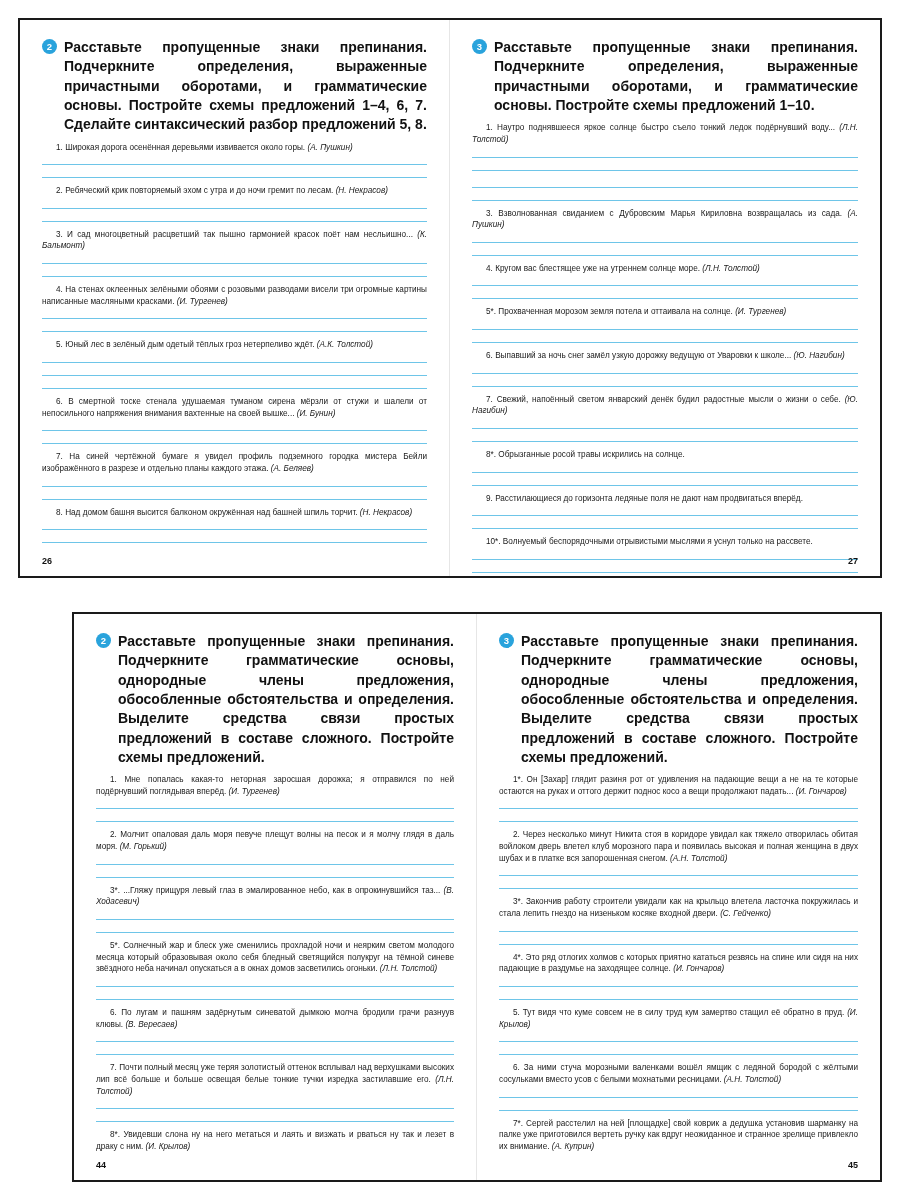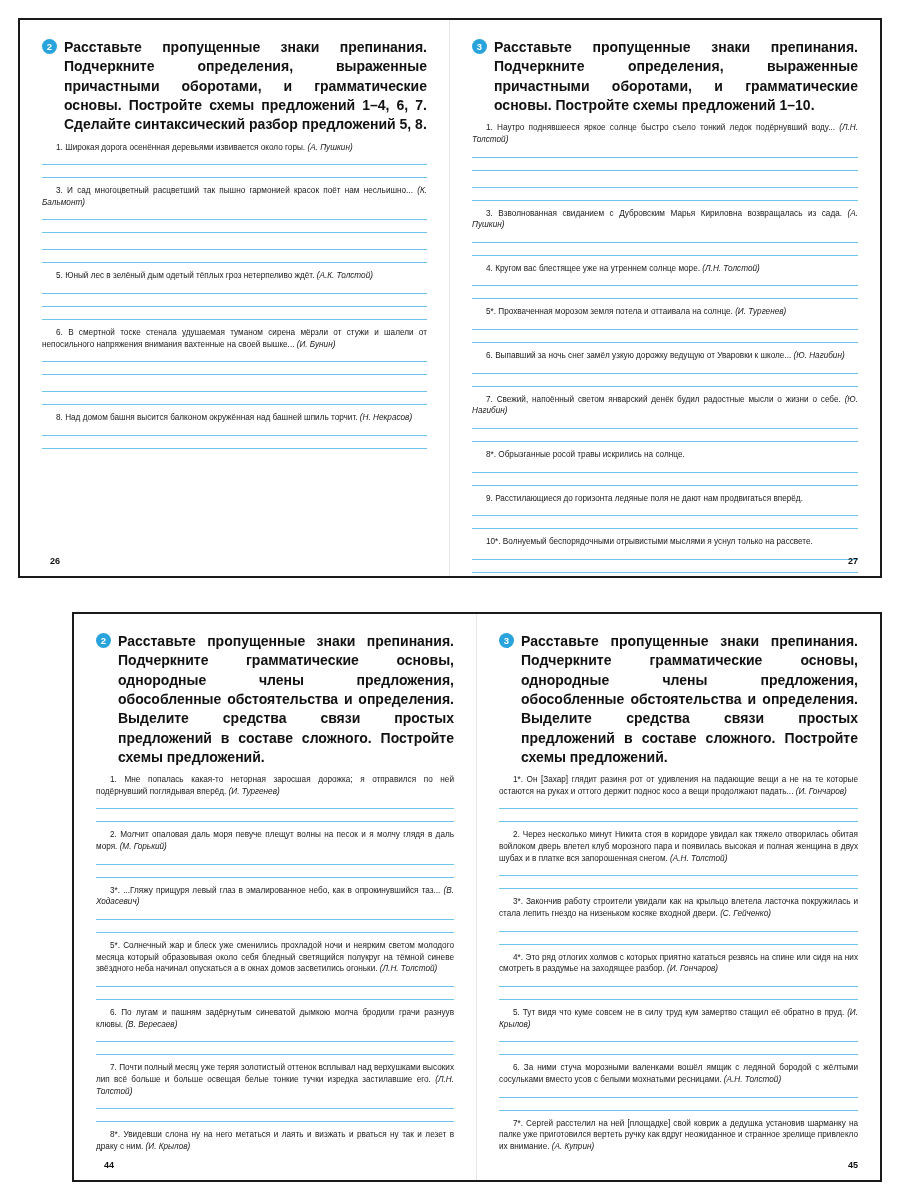--- a/index.html
+++ b/index.html
@@ -105,48 +105,56 @@
     height: 9px;
   }
 
   .page-number {
     position: absolute;
     bottom: 10px;
     font-size: 9px;
     font-weight: bold;
     color: #111111;
   }
-  .page.left .page-number { left: 30px; text-align: right; }
+  .page.left .page-number { left: 22px; text-align: right; }
   .page.right .page-number { right: 22px; }
 </style>
 </head>
 <body>
 
 <div class="spread" id="spread-top">
     <div class="page left">
       <div class="task-head">
         <div class="task-num">2</div>
         <div class="task-text">Расставьте пропущенные знаки препинания. Подчеркните определения, выраженные причастными оборотами, и грамматические основы. Постройте схемы предложений 1–4, 6, 7. Сделайте синтаксический разбор предложений 5, 8.</div>
       </div>
       <div class="items">
         <div class="item">
           <p><span>1.</span> <span>Широкая дорога осенённая деревьями извивается около горы.</span> <span class="author">(А. Пушкин)</span></p>
           <div class="rules">
             <div class="rule first"></div>
             <div class="rule"></div>
           </div>
         </div>
         <div class="item">
+          <p><span>2.</span> <span>Ребячеcкий крик повторяемый эхом с утра и до ночи гремит по лесам.</span> <span class="author">(Н. Некрасов)</span></p>
+          <div class="rules">
+            <div class="rule first"></div>
+            <div class="rule"></div>
+          </div>
+        </div>
+        <div class="item">
           <p><span>3.</span> <span>И сад многоцветный расцветший так пышно гармонией красок поёт нам несльишно...</span> <span class="author">(К. Бальмонт)</span></p>
           <div class="rules">
             <div class="rule first"></div>
             <div class="rule"></div>
           </div>
         </div>
         <div class="item">
+          <p><span>4.</span> <span>На стенах оклеенных зелёными обоями с розовыми разводами висели три огромные картины написанные масляными красками.</span> <span class="author">(И. Тургенев)</span></p>
           <div class="rules">
             <div class="rule first"></div>
             <div class="rule"></div>
           </div>
         </div>
         <div class="item">
           <p><span>5.</span> <span>Юный лес в зелёный дым одетый тёплых гроз нетерпеливо ждёт.</span> <span class="author">(А.К. Толстой)</span></p>
           <div class="rules">
             <div class="rule first"></div>
             <div class="rule"></div>
@@ -154,20 +162,21 @@
           </div>
         </div>
         <div class="item">
           <p><span>6.</span> <span>В смертной тоске стенала удушаемая туманом сирена мёрзли от стужи и шалели от непосильного напряжения внимания вахтенные на своей вышке...</span> <span class="author">(И. Бунин)</span></p>
           <div class="rules">
             <div class="rule first"></div>
             <div class="rule"></div>
           </div>
         </div>
         <div class="item">
+          <p><span>7.</span> <span>На синей чертёжной бумаге я увидел профиль подземного городка мистера Бейли изображённого в разрезе и отдельно планы каждого этажа.</span> <span class="author">(А. Беляев)</span></p>
           <div class="rules">
             <div class="rule first"></div>
             <div class="rule"></div>
           </div>
         </div>
         <div class="item">
           <p><span>8.</span> <span>Над домом башня высится балконом окружённая над башней шпиль торчит.</span> <span class="author">(Н. Некрасов)</span></p>
           <div class="rules">
             <div class="rule first"></div>
             <div class="rule"></div>
@@ -331,21 +340,21 @@
           </div>
         </div>
         <div class="item">
           <p><span>3*.</span> <span>Закончив работу строители увидали как на крыльцо влетела ласточка покружилась и стала лепить гнездо на низеньком косяке входной двери.</span> <span class="author">(С. Гейченко)</span></p>
           <div class="rules">
             <div class="rule first"></div>
             <div class="rule"></div>
           </div>
         </div>
         <div class="item">
-          <p><span>4*.</span> <span>Это ряд отлогих холмов с которых приятно кататься резвясь на спине или сидя на них смотреть в раздумье на заходящее разбор.</span> <span class="author">(И. Гончаров)</span></p>
+          <p><span>4*.</span> <span>Это ряд отлогих холмов с которых приятно кататься резвясь на спине или сидя на них падающие в раздумье на заходящее солнце.</span> <span class="author">(И. Гончаров)</span></p>
           <div class="rules">
             <div class="rule first"></div>
             <div class="rule"></div>
           </div>
         </div>
         <div class="item">
           <p><span>5.</span> <span>Тут видя что куме совсем не в силу труд кум замертво стащил её обратно в пруд.</span> <span class="author">(И. Крылов)</span></p>
           <div class="rules">
             <div class="rule first"></div>
             <div class="rule"></div>

